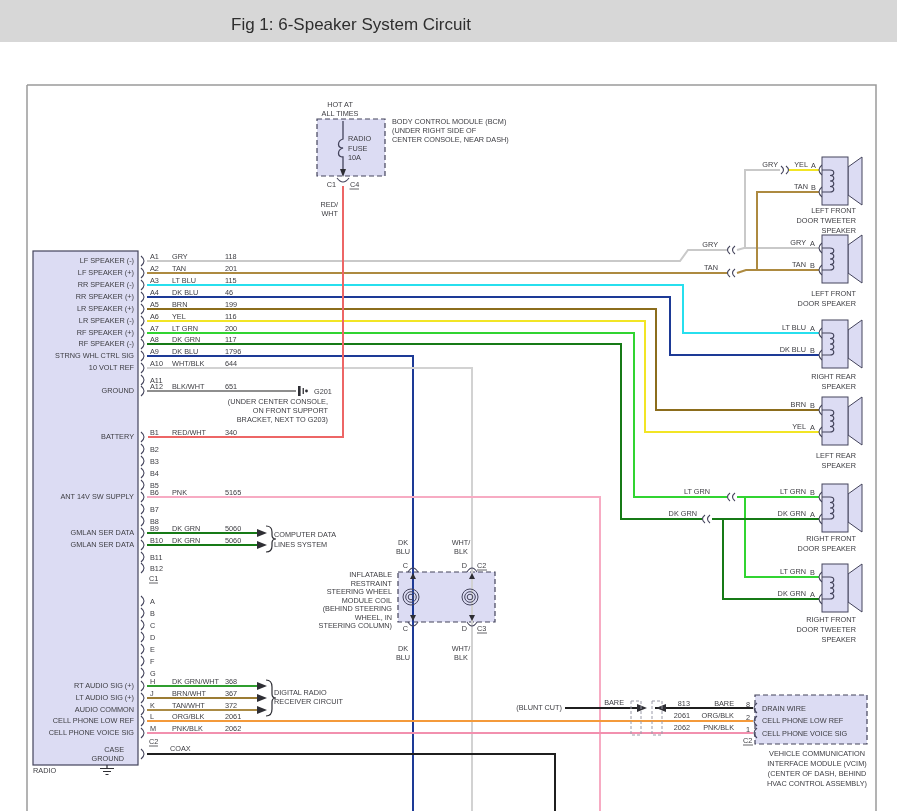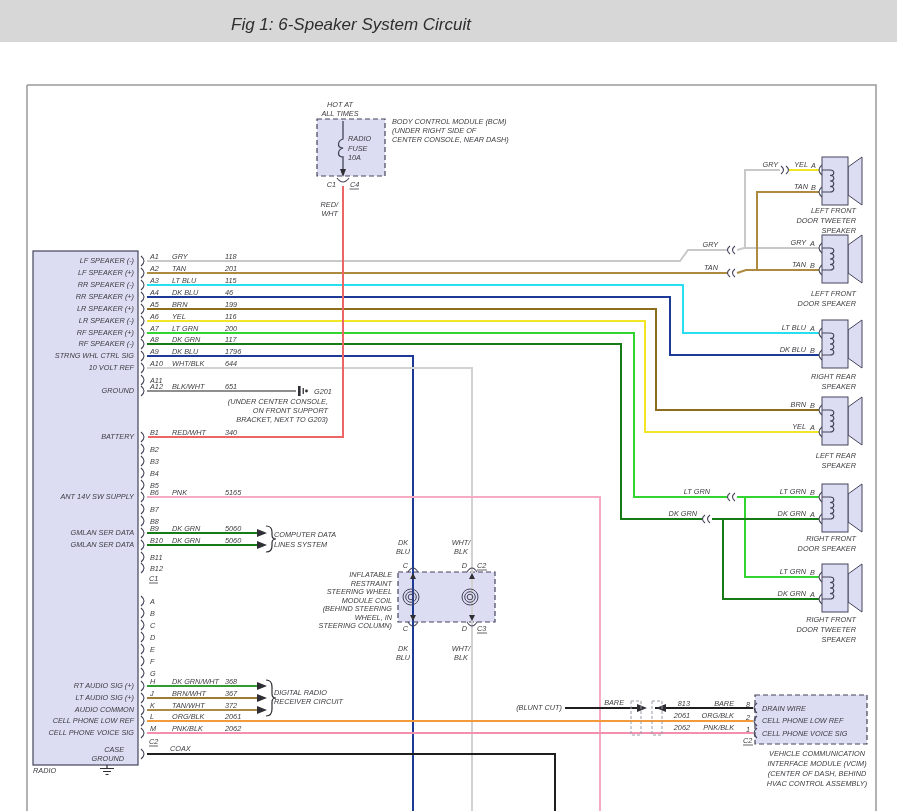--- a/index.html
+++ b/index.html
@@ -1,16 +1,16 @@
 <!DOCTYPE html>
 <html><head>
 <meta charset="utf-8">
 <style>
   html,body{margin:0;padding:0;background:#ffffff;}
-  #stage{position:relative;width:897px;height:811px;background:#ffffff;overflow:hidden;font-style:italic;}
+  #stage{position:relative;width:897px;height:811px;background:#ffffff;overflow:hidden;}
   svg{display:block;}
   svg text{font-family:"Liberation Sans",sans-serif;font-size:7.3px;fill:#3d3d42;}
   .e{text-anchor:end}.m{text-anchor:middle}
   .ttl{font-size:17px;fill:#2e2e2e;}
   .w{fill:none;stroke-width:2;}
   .thin{fill:none;stroke:#44445c;stroke-width:1.1;}
   .sym{fill:#2e2e34;}
   .boxline{stroke:#44445c;stroke-width:1.2;}
   .dashed{stroke-dasharray:5,3;}
 </style>

